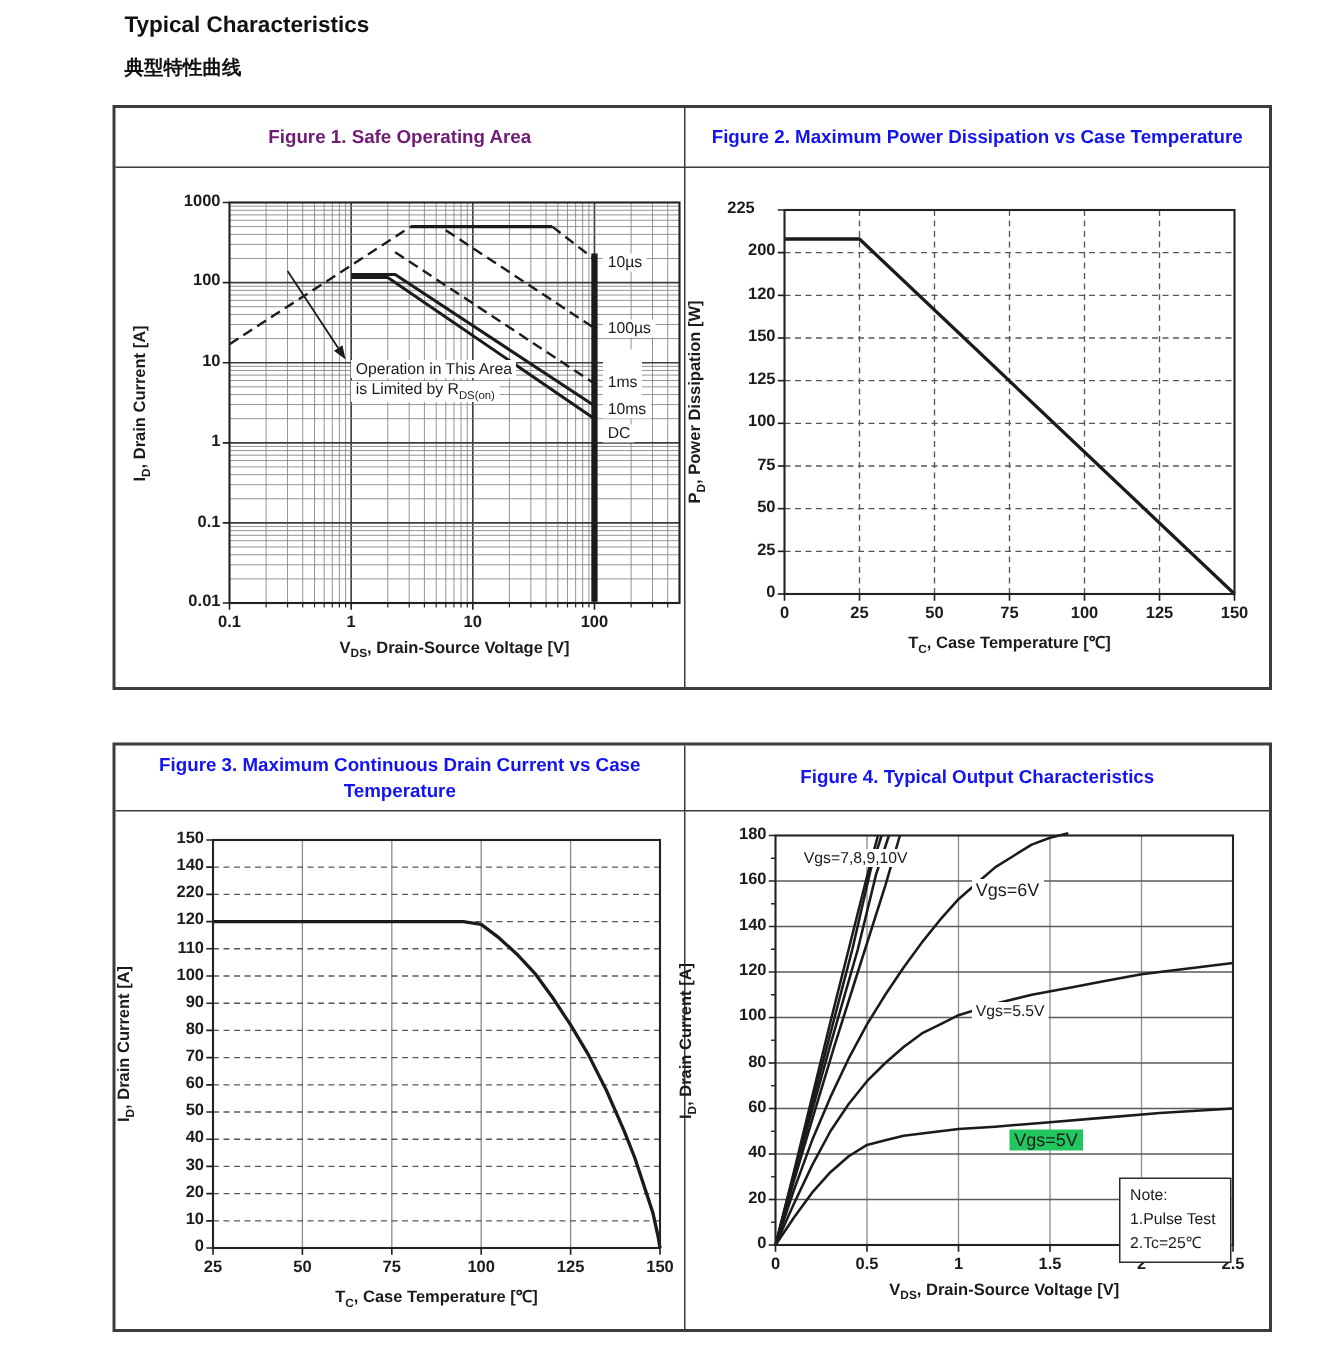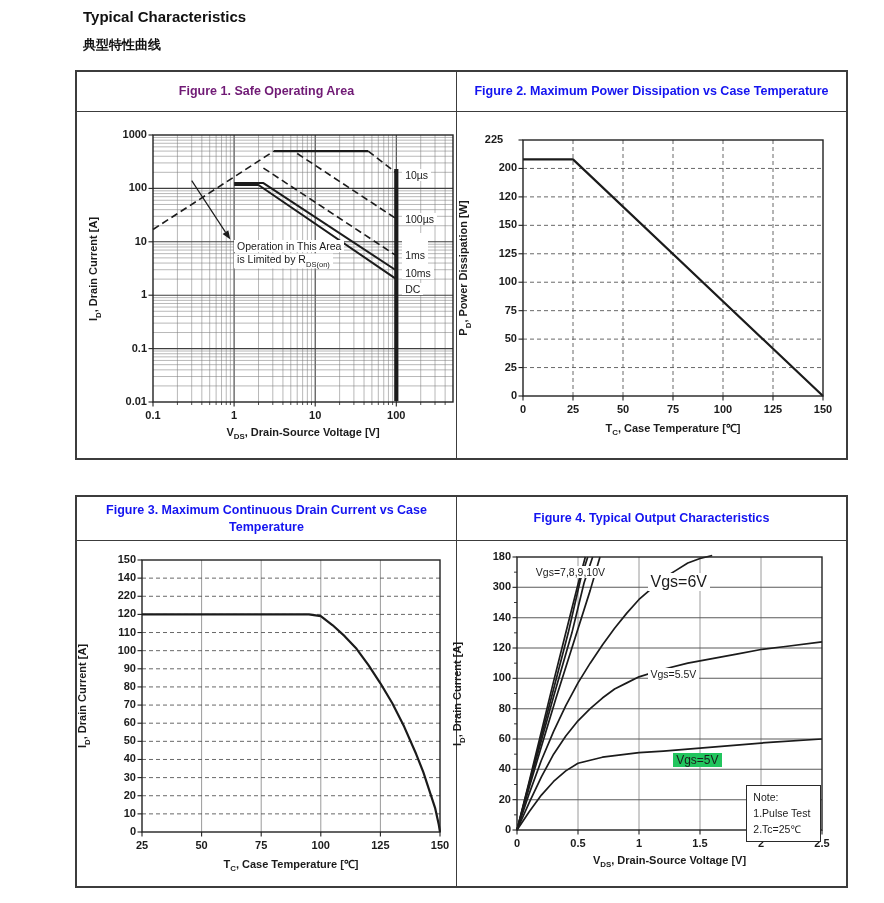--- a/index.html
+++ b/index.html
@@ -365,24 +365,24 @@
         <div style="position: absolute; left: 284px; top: 296px; width: 40px; text-align: center;">2</div>
         <div style="position: absolute; left: 345px; top: 296px; width: 40px; text-align: center;">2.5</div>
         <div style="position: absolute; left: 8px; top: 282px; width: 46px; text-align: right;">0</div>
         <div style="position: absolute; left: 8px; top: 251.67px; width: 46px; text-align: right;">20</div>
         <div style="position: absolute; left: 8px; top: 221.33px; width: 46px; text-align: right;">40</div>
         <div style="position: absolute; left: 8px; top: 191px; width: 46px; text-align: right;">60</div>
         <div style="position: absolute; left: 8px; top: 160.67px; width: 46px; text-align: right;">80</div>
         <div style="position: absolute; left: 8px; top: 130.33px; width: 46px; text-align: right;">100</div>
         <div style="position: absolute; left: 8px; top: 100px; width: 46px; text-align: right;">120</div>
         <div style="position: absolute; left: 8px; top: 69.67px; width: 46px; text-align: right;">140</div>
-        <div style="position: absolute; left: 8px; top: 39.33px; width: 46px; text-align: right;">300</div>
+        <div style="position: absolute; left: 8px; top: 39.33px; width: 46px; text-align: right;">160</div>
         <div style="position: absolute; left: 8px; top: 9px; width: 46px; text-align: right;">180</div>
         <div style="position: absolute; left: 60px; top: 313px; width: 305px; text-align: center;">V<sub>DS</sub>, Drain-Source Voltage [V]</div>
         <div style="position: absolute; left: 2px; top: 152.5px; white-space: nowrap; transform: translate(-50%, -50%) rotate(-90deg);">I<sub>D</sub>, Drain Current [A]</div>
         <div style="position: absolute; left: 75.86px; top: 31.17px; white-space: nowrap; font-weight: normal; font-size: 10.5px; transform: translateY(-50%); background: rgb(255, 255, 255); padding: 0px 3px;">Vgs=7,8,9,10V</div>
-        <div style="position: absolute; left: 190.54px; top: 41px; white-space: nowrap; font-weight: normal; font-size: 16px; transform: translateY(-50%); background: rgb(255, 255, 255); padding: 0px 3px;">Vgs=6V</div>
+        <div style="position: absolute; left: 190.54px; top: 52px; white-space: nowrap; font-weight: normal; font-size: 12px; transform: translateY(-50%); background: rgb(255, 255, 255); padding: 0px 3px;">Vgs=6V</div>
         <div style="position: absolute; left: 190.54px; top: 132.78px; white-space: nowrap; font-weight: normal; font-size: 10.5px; transform: translateY(-50%); background: rgb(255, 255, 255); padding: 0px 3px;">Vgs=5.5V</div>
         <div style="position: absolute; left: 216.16px; top: 219.23px; white-space: nowrap; font-weight: normal; font-size: 12px; transform: translateY(-50%); background: #22c55e; padding: 0px 3px;">Vgs=5V</div>
         <div style="position: absolute; left: 289.36px; top: 243.5px; background: rgb(255, 255, 255); border: 1.3px solid rgb(42, 42, 42); padding: 3px 10px 4px 6px; line-height: 1.55; white-space: nowrap; font-weight: normal; font-size: 10.5px;">Note:<br>1.Pulse Test<br>2.Tc=25℃</div>
       </div>
   </div>
 </div>
 
 </body></html>

